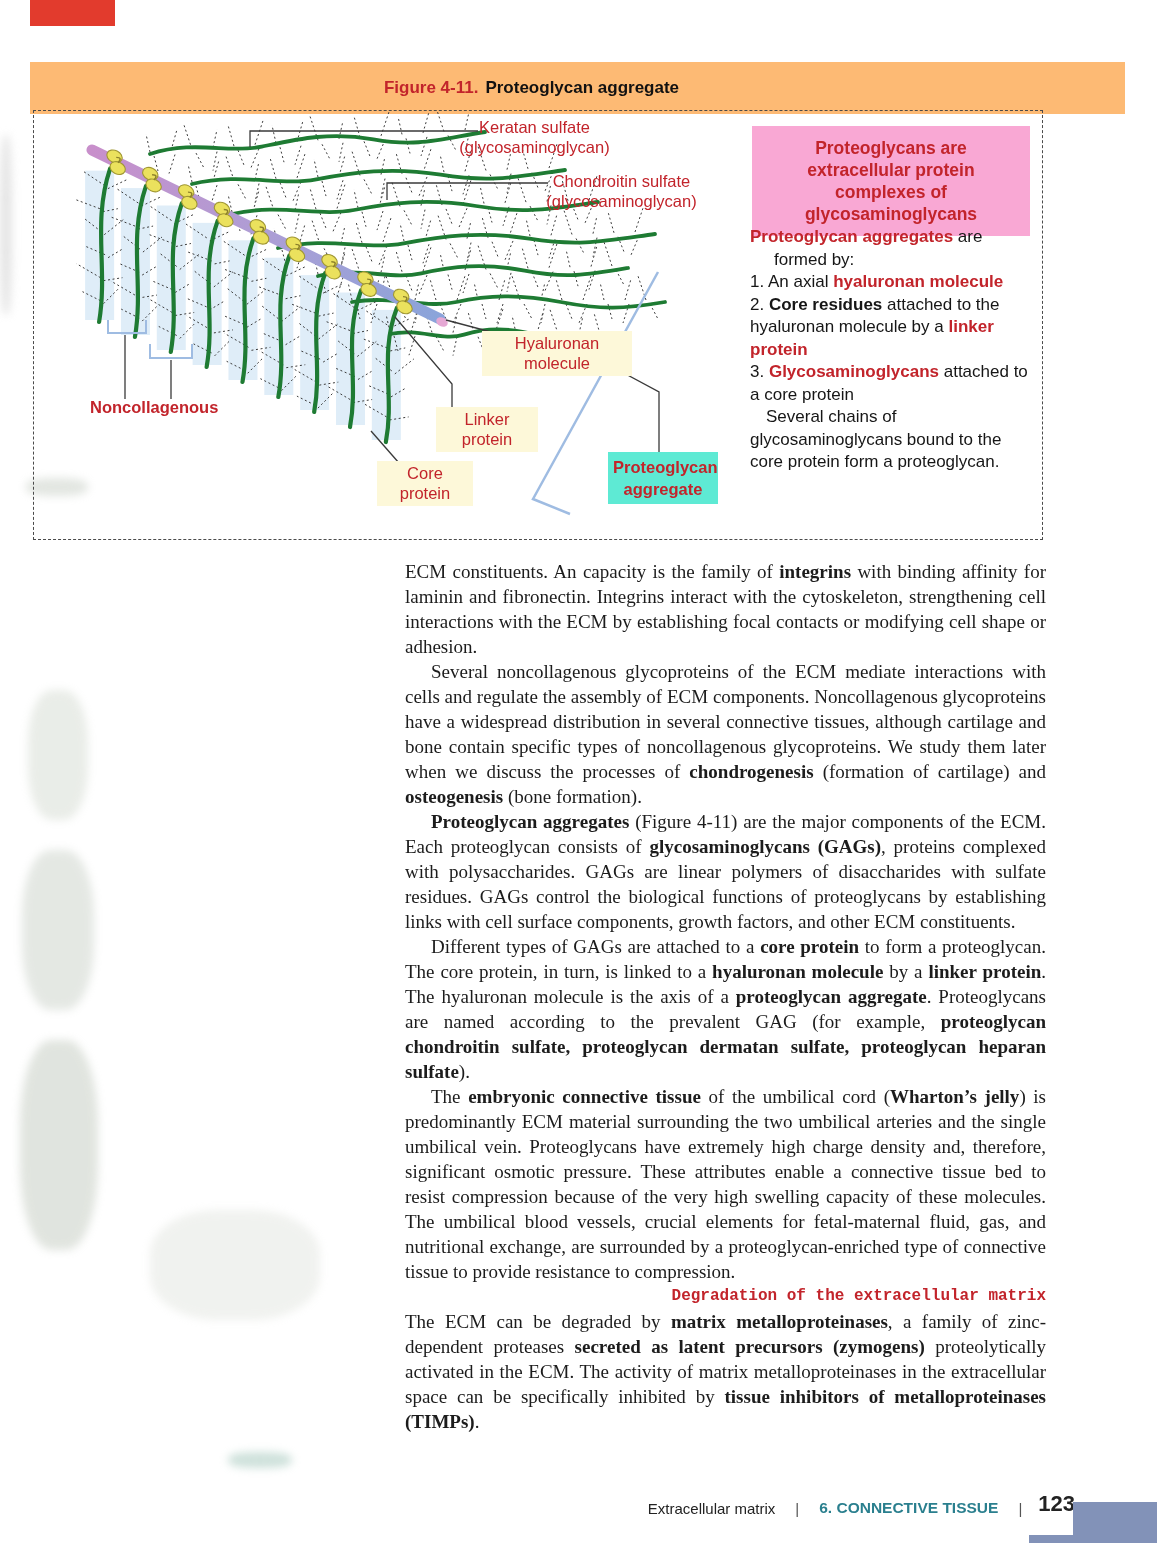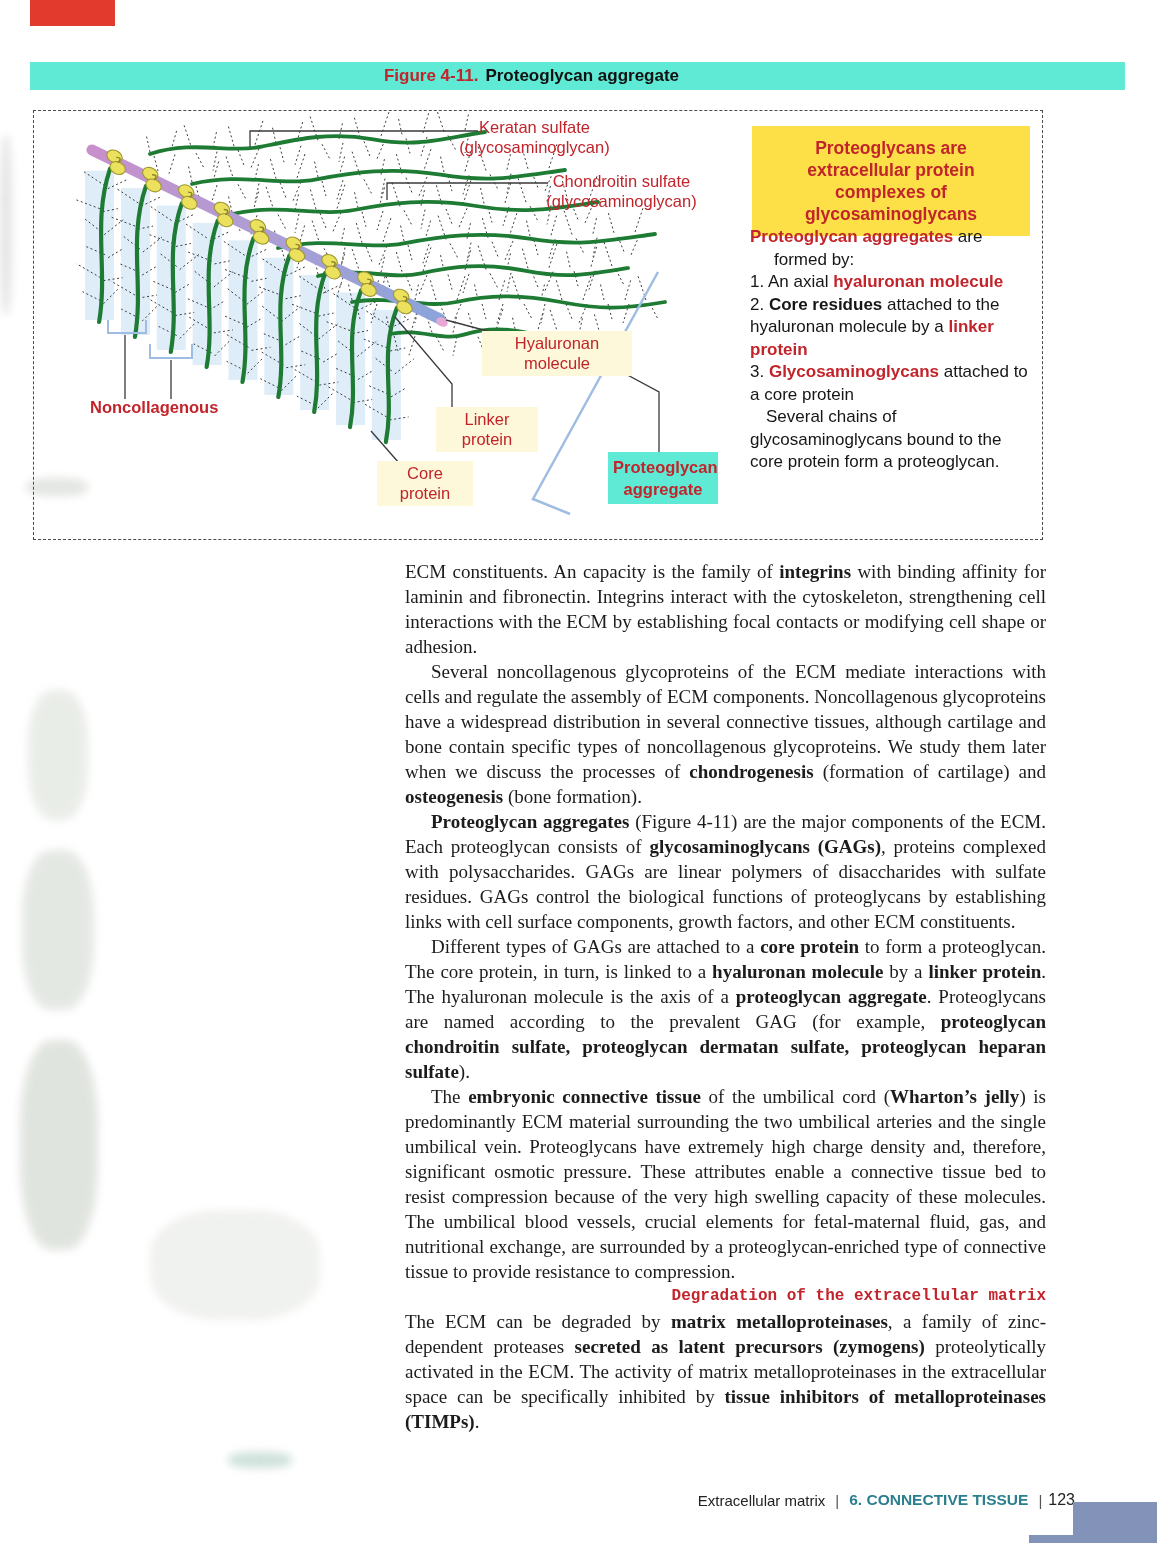--- a/index.html
+++ b/index.html
@@ -3,61 +3,61 @@
 <meta charset="utf-8">
 <style>
   html,body{margin:0;padding:0;background:#888;}
   .page{position:relative;width:1157px;height:1543px;background:#ffffff;overflow:hidden;
         font-family:"Liberation Sans",sans-serif;color:#1a1a1a;}
 
   
   .redtab{position:absolute;left:30px;top:0;width:85px;height:26px;background:#e23b2d;}
 
   
-  .band{position:absolute;left:30px;top:62px;width:1095px;height:28px;background:#5eead4;
+  .band{position:absolute;left:30px;top:62px;width:1095px;height:52px;background:#fdba74;
         display:flex;align-items:center;justify-content:center;padding-right:92px;box-sizing:border-box;
         font-size:17px;font-weight:bold;}
   .band .fig-num{color:#c2242b;margin-right:7px;}
   .band .fig-title{color:#111;}
 
   
   .figbox{position:absolute;left:33px;top:110px;width:1010px;height:430px;border:1.6px dashed #4a4a4a;box-sizing:border-box;}
   .figbox svg{position:absolute;left:0;top:0;}
 
   
   .dlabel{position:absolute;color:#c2242b;font-size:16.5px;line-height:19.5px;text-align:center;}
   .ybg{background:#fdf8d9;padding:3px 5px;}
   .bbg{background:#5eead4;padding:4px 5px;font-weight:bold;line-height:22px;}
   .boldred{font-weight:bold;}
 
   
-  .panel-head{position:absolute;left:752px;top:126px;width:278px;background:#fde047;color:#c2242b;
+  .panel-head{position:absolute;left:752px;top:126px;width:278px;background:#f9a8d4;color:#c2242b;
         font-weight:bold;font-size:17.5px;line-height:22px;text-align:center;padding:11px 10px;box-sizing:border-box;}
   .panel-body{position:absolute;left:750px;top:226px;width:288px;font-size:17px;line-height:22.5px;color:#161616;}
   .panel-body div{margin:0;}
   .pi{padding-left:24px;text-indent:-24px;}
   .pl{margin-left:13px;}
   .pp{text-indent:16px;}
   .rd{color:#c2242b;font-weight:bold;}
   .b{font-weight:bold;}
   sup{font-size:11px;line-height:0;}
 
   
   .bodycol{position:absolute;left:405px;top:559px;width:641px;font-family:"Liberation Serif",serif;
         font-size:19px;line-height:25px;text-align:justify;color:#1c1c1c;}
   .bodycol p{margin:0;text-indent:26px;}
   .bodycol p.noind{text-indent:0;}
   .subhead{color:#c2242b;font-family:Liberation Mono, monospace;font-weight:bold;font-size:16px;
         margin:15px 0 4px 0;text-indent:0;text-align:right;}
 
   
-  .footer{position:absolute;top:1491px;right:82px;display:flex;align-items:flex-end;gap:10px;font-size:15px;color:#222;}
+  .footer{position:absolute;top:1491px;right:82px;display:flex;align-items:flex-end;gap:20px;font-size:15px;color:#222;}
   .footer .chapter{color:#2a7f8e;font-weight:bold;font-size:15.5px;}
   .footer .divider{color:#555;}
-  .footer .pageno{font-weight:normal;font-size:16px;margin-left:-4px;}
+  .footer .pageno{font-weight:bold;font-size:22px;margin-left:-4px;}
 
   
   .tab1{position:absolute;left:1073px;top:1502px;width:84px;height:41px;background:#8292b8;}
   .tab2{position:absolute;left:1029px;top:1535px;width:46px;height:8px;background:#8292b8;}
 
   
   .sm{position:absolute;filter:blur(4px);border-radius:40%;pointer-events:none;}
 </style>
 </head>
 <body>

